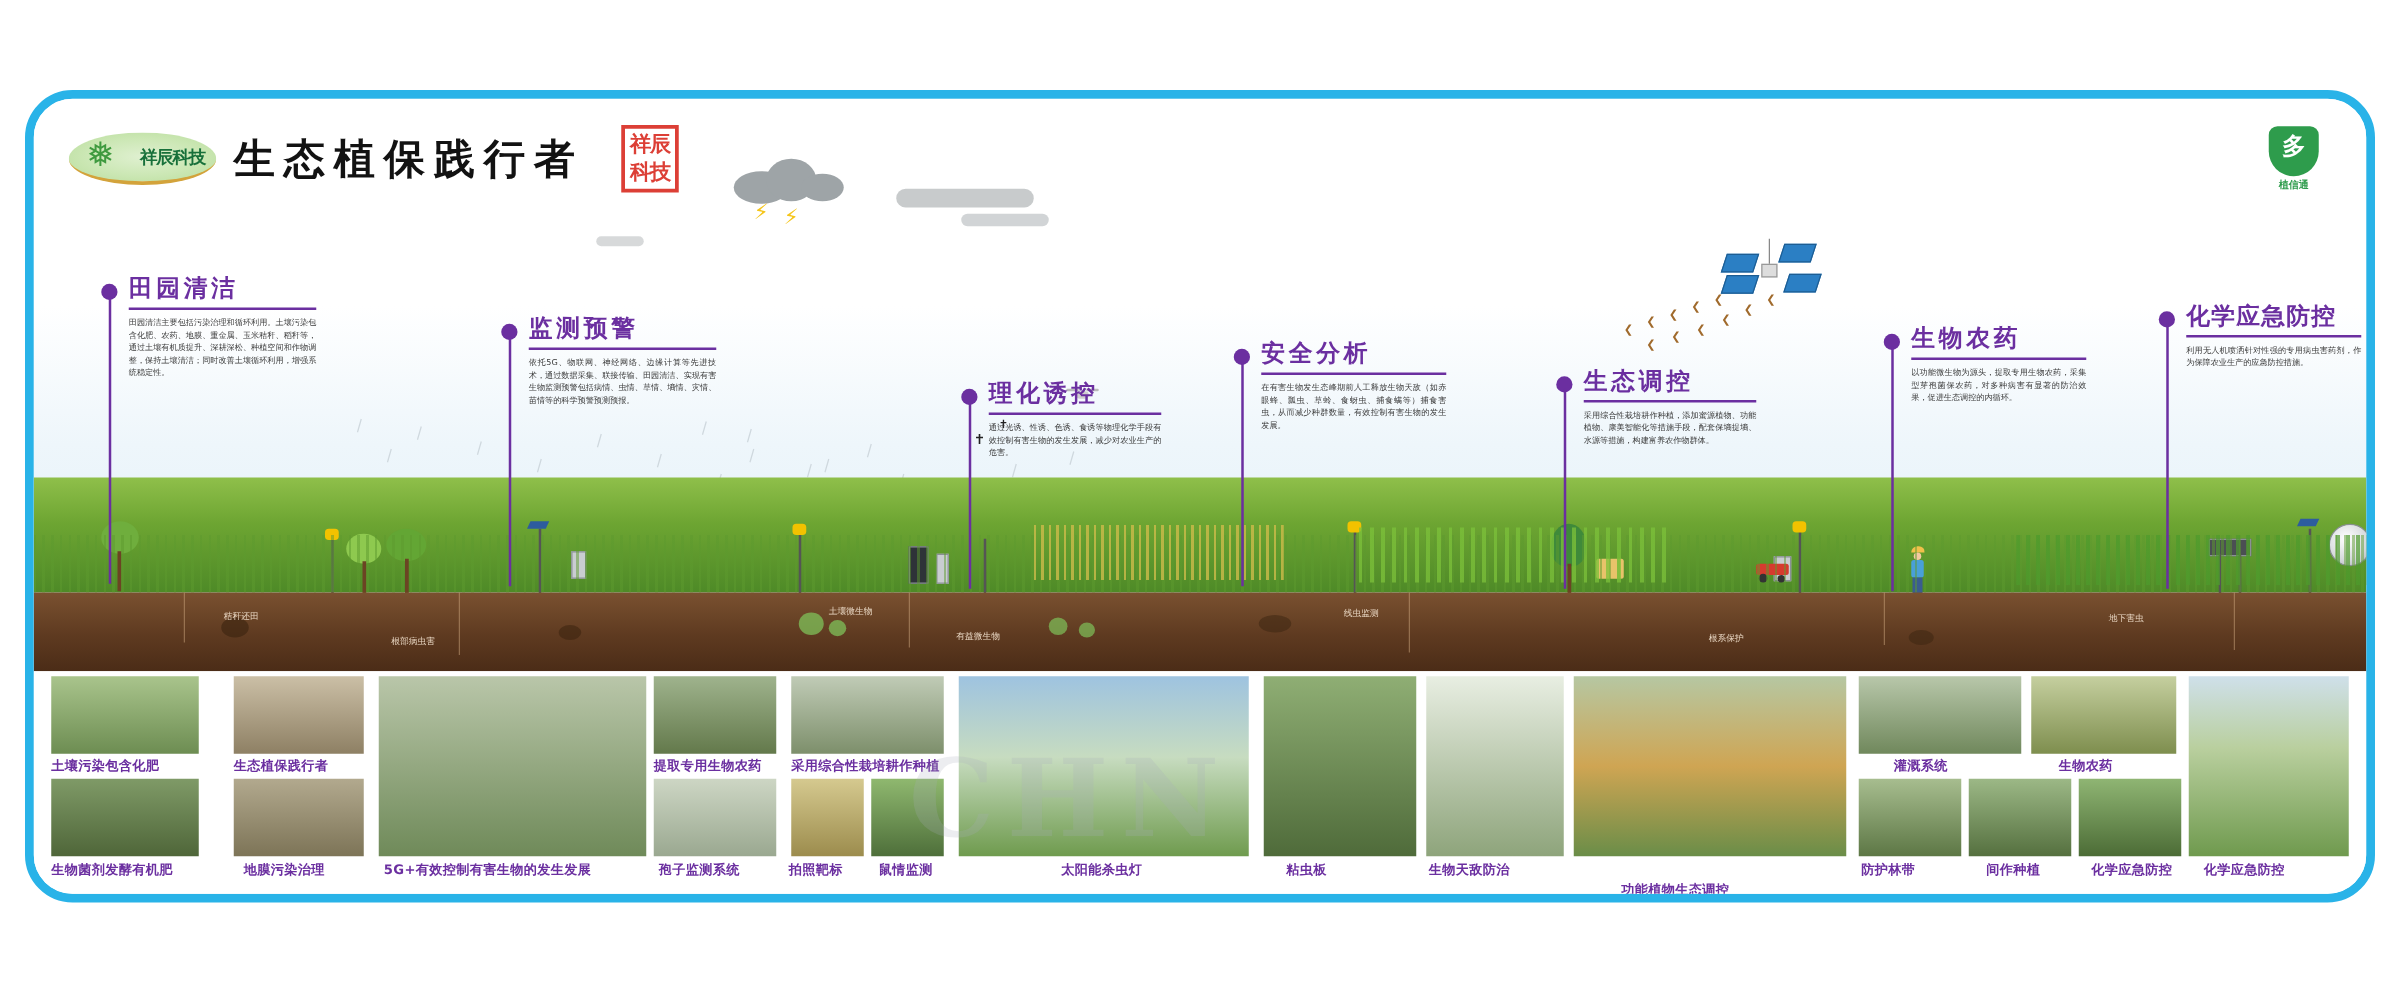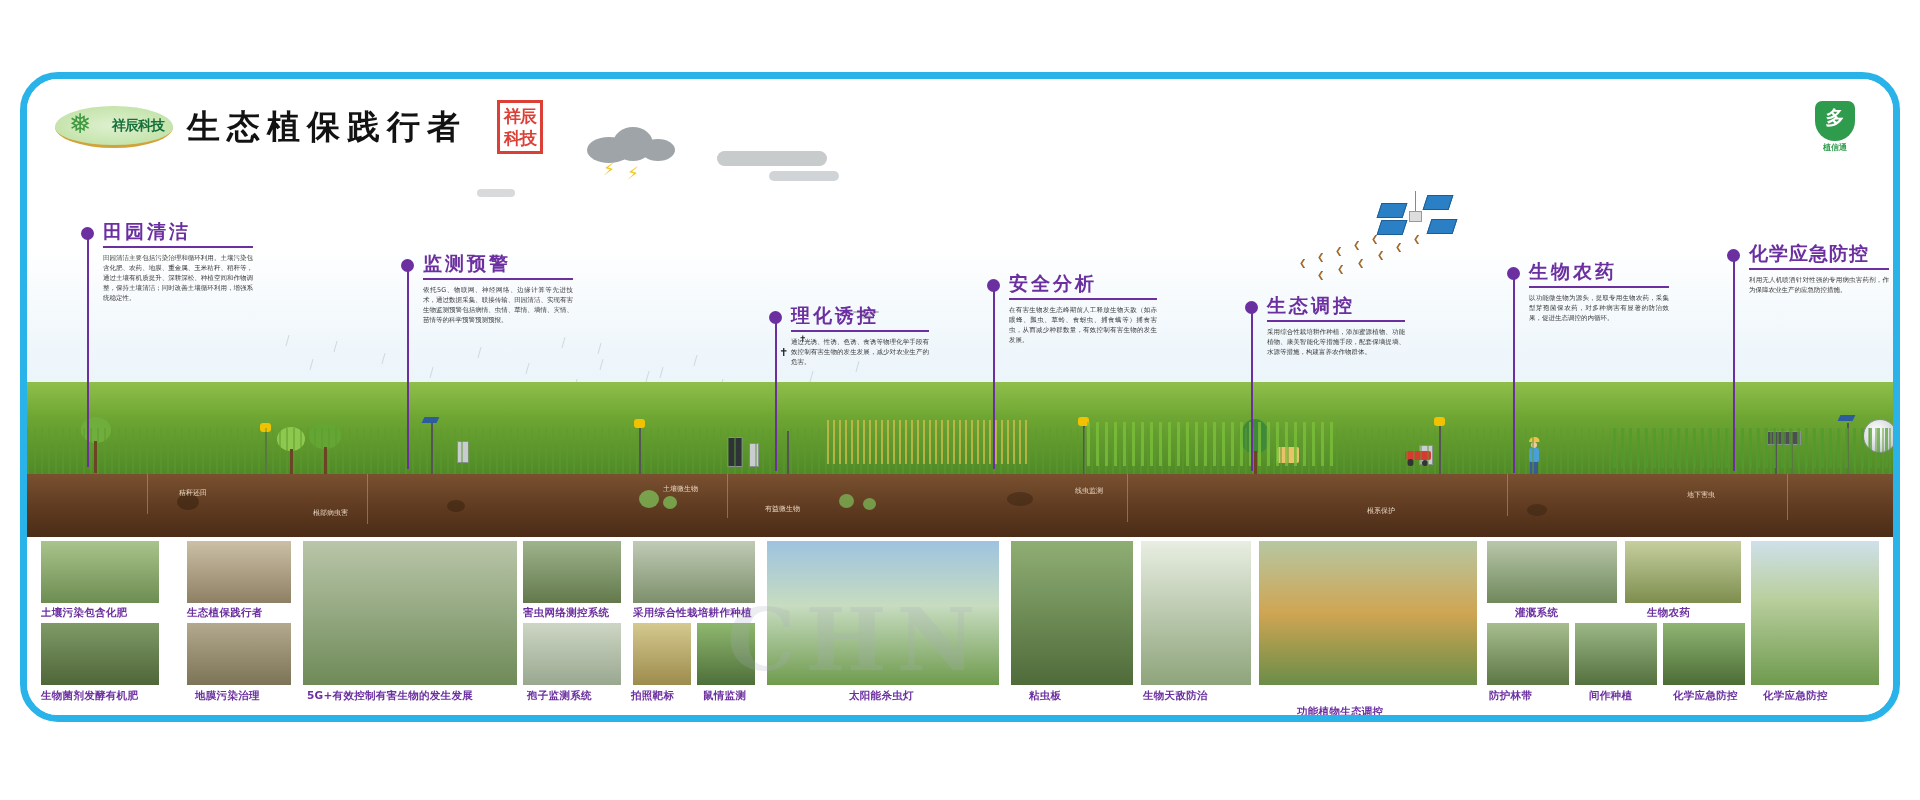--- a/index.html
+++ b/index.html
@@ -386,21 +386,21 @@
 
     <div class="ph" style="left:160px;top:4px;width:104px;height:62px;background:linear-gradient(#cbbfa6,#8e8064);"></div>
     <div class="cap" style="left:160px;top:69px;">生态植保践行者</div>
     <div class="ph" style="left:160px;top:86px;width:104px;height:62px;background:linear-gradient(#b2a98e,#7d7457);"></div>
     <div class="cap" style="left:168px;top:152px;">地膜污染治理</div>
 
     <div class="ph" style="left:276px;top:4px;width:214px;height:144px;background:linear-gradient(#b9c6a9,#6f8a59);"></div>
     <div class="cap" style="left:280px;top:152px;">5G+有效控制有害生物的发生发展</div>
 
     <div class="ph" style="left:496px;top:4px;width:98px;height:62px;background:linear-gradient(#9fb38d,#63794b);"></div>
-    <div class="cap" style="left:496px;top:69px;">害虫网络测控系统</div>
+    <div class="cap" style="left:496px;top:69px;">提取专用生物农药</div>
     <div class="ph" style="left:496px;top:86px;width:98px;height:62px;background:linear-gradient(#cdd6c4,#9aa890);"></div>
     <div class="cap" style="left:500px;top:152px;">孢子监测系统</div>
 
     <div class="ph" style="left:606px;top:4px;width:122px;height:62px;background:linear-gradient(#c0cbb6,#7d8f6b);"></div>
     <div class="cap" style="left:606px;top:69px;">采用综合性栽培耕作种植</div>
     <div class="ph" style="left:606px;top:86px;width:58px;height:62px;background:linear-gradient(#d5c98f,#9c8c4d);"></div>
     <div class="cap" style="left:604px;top:152px;">拍照靶标</div>
     <div class="ph" style="left:670px;top:86px;width:58px;height:62px;background:linear-gradient(#8fb86f,#4e6f3a);"></div>
     <div class="cap" style="left:676px;top:152px;">鼠情监测</div>
 

